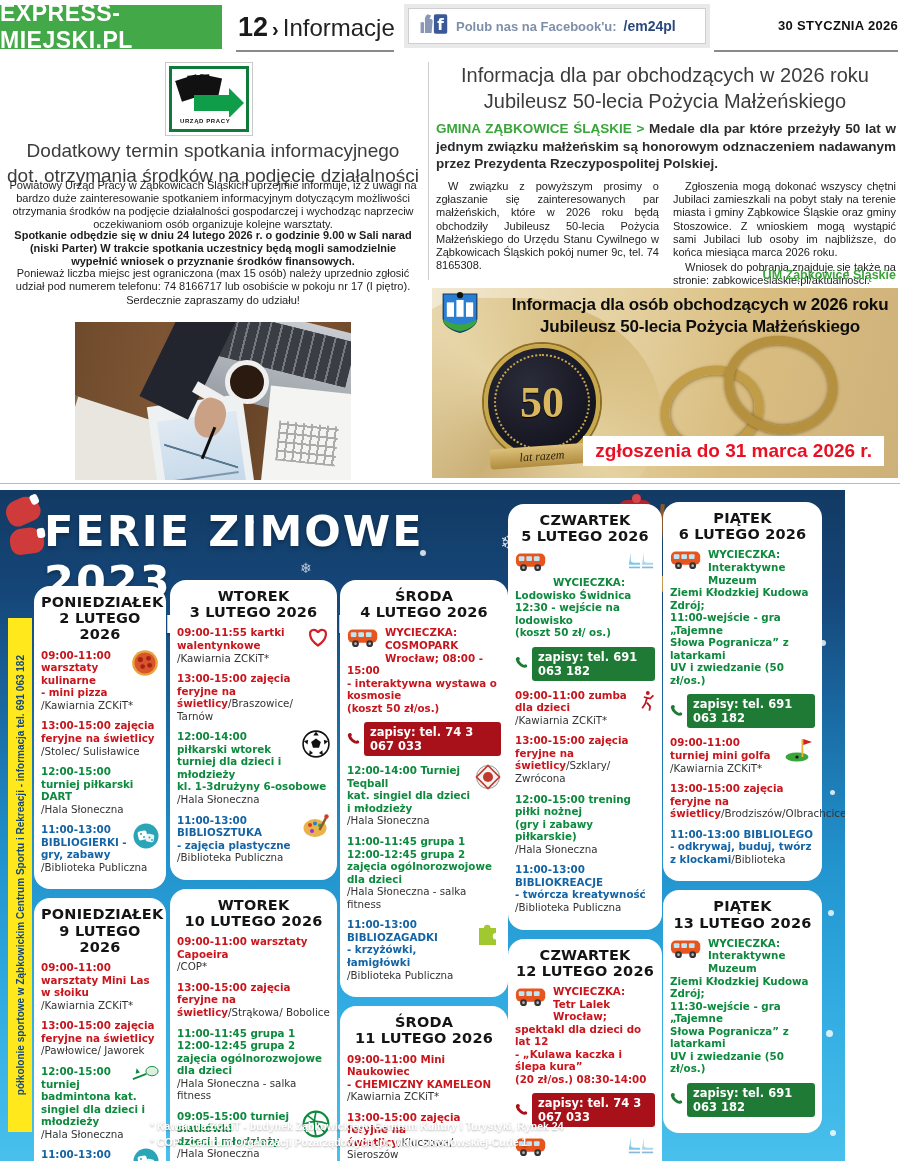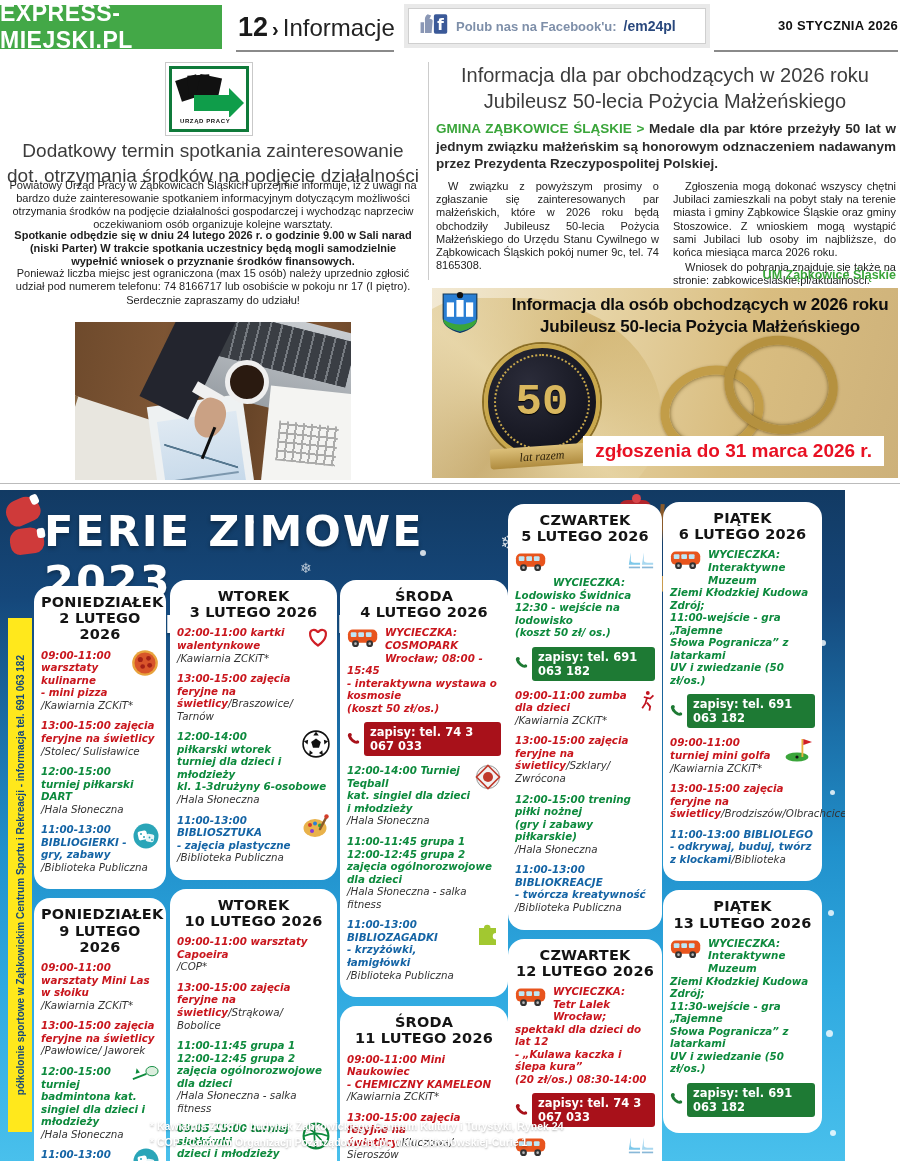--- a/index.html
+++ b/index.html
@@ -62,21 +62,21 @@
   .ra-body{left:436px;top:180px;width:460px;font-size:11px;color:#222;line-height:1.2;column-count:2;column-gap:14px;text-align:justify;}
   .ra-body p{margin:0 0 2px 0;text-indent:12px;}
   .ra-sign{left:436px;top:268px;width:460px;text-align:right;color:#3aa53a;font-weight:bold;font-size:12.5px;}
 
   
   .banner{left:432px;top:288px;width:466px;height:190px;background:linear-gradient(105deg,#f2e9d4 0%,#e6d3a4 35%,#d9bd80 65%,#cdb17a 100%);overflow:hidden;}
   .bn-ribbon{position:absolute;left:-30px;top:10px;width:260px;height:220px;background:conic-gradient(from 40deg,#c7a558,#e8d7a8,#b18c3f,#e0c98c,#c7a558);border-radius:30% 60% 50% 40%;opacity:.55;}
   .bn-title{position:absolute;left:78px;top:6px;width:380px;text-align:center;font-size:17px;font-weight:800;color:#0d0d0d;line-height:1.3;letter-spacing:-.2px;}
   .bn-emblem{position:absolute;left:52px;top:56px;width:108px;height:108px;border-radius:50%;background:radial-gradient(circle at 38% 32%,#2b2c3a,#14151f 70%);border:4px solid #c9a84c;box-shadow:0 0 0 2px #8a6d24;display:flex;align-items:center;justify-content:center;}
   .bn-emblem:before{content:"";position:absolute;inset:6px;border-radius:50%;border:2px dotted #c9a84c;}
-  .bn-num{font-family:Liberation Mono, monospace;font-size:44px;font-weight:bold;color:#d9b75e;text-shadow:0 1px 1px #000;}
+  .bn-num{font-family:Liberation Serif, serif;font-size:44px;font-weight:bold;color:#d9b75e;text-shadow:0 1px 1px #000;}
   .bn-rib2{position:absolute;left:58px;top:158px;width:104px;height:20px;background:linear-gradient(180deg,#dcc07a,#b08c3f);transform:rotate(-4deg);display:flex;align-items:center;justify-content:center;font-family:"Liberation Serif",serif;font-style:italic;font-size:12px;color:#2b1f08;border-radius:3px;}
   .bn-ring{position:absolute;border:9px solid #b5913f;border-radius:50%;box-shadow:inset 0 0 4px #6b5218,0 1px 3px rgba(90,60,10,.5);}
   .bn-ring1{left:228px;top:78px;width:86px;height:70px;transform:rotate(-14deg);border-color:#c29d48;}
   .bn-ring2{left:292px;top:48px;width:96px;height:80px;transform:rotate(10deg);}
   .bn-deadline{position:absolute;right:14px;bottom:12px;background:#fff;padding:4px 12px;color:#e81123;font-weight:800;font-size:19px;}
   .bn-coat{position:absolute;left:10px;top:2px;}
 
   
   .poster{left:0;top:490px;width:845px;height:671px;background:linear-gradient(180deg,#123a63 0%,#15477a 16%,#1b6fa8 36%,#2191cc 54%,#2fa9e0 74%,#49c0ec 100%);overflow:hidden;}
   .po-title{position:absolute;left:44px;top:16px;width:500px;color:#fff;font-family:"DejaVu Sans",sans-serif;}
@@ -87,21 +87,21 @@
   .sideband{position:absolute;left:8px;top:128px;width:24px;height:514px;background:#ffe81c;display:flex;align-items:center;justify-content:center;overflow:hidden;}
   .sideband span{writing-mode:vertical-rl;transform:rotate(180deg);font-size:10px;font-weight:bold;color:#15477a;white-space:nowrap;}
   .pcol{position:absolute;}
   .pcol1{left:34px;top:96px;width:132px;}
   .pcol2{left:170px;top:90px;width:167px;}
   .pcol3{left:340px;top:90px;width:168px;}
   .pcol4{left:508px;top:14px;width:154px;}
   .pcol5{left:663px;top:12px;width:159px;}
   .card{background:#fff;border-radius:16px;padding:8px 7px;margin-bottom:9px;font-family:"DejaVu Sans",sans-serif;}
   .card-head{text-align:center;font-weight:800;font-size:14.5px;line-height:1.12;color:#141414;margin-bottom:6px;white-space:pre-line;letter-spacing:.2px;}
-  .ev{font-size:10.3px;font-weight:bold;line-height:1.22;margin-bottom:8px;font-style:italic;}
+  .ev{font-size:10.3px;font-weight:bold;line-height:1.22;margin-bottom:8px;}
   .ev:after{content:"";display:block;clear:both;}
   .ev-text{white-space:pre-line;}
   .ev-loc{white-space:pre-line;font-weight:normal;color:#333;}
   .ic-l{float:left;margin:0 4px 1px 0;}
   .ic-r{float:right;margin:0 0 1px 3px;}
   .signup{display:flex;align-items:center;gap:4px;margin:0 0 8px 0;}
   .signup .box{color:#fff;font-weight:bold;font-size:11.5px;padding:3px 6px;border-radius:3px;flex:1;}
   .footnotes{position:absolute;left:150px;top:628px;width:420px;color:#fff;font-weight:bold;font-size:10.5px;line-height:1.55;text-shadow:0 1px 2px rgba(0,0,0,.3);}
 
   
@@ -153,21 +153,21 @@
   <div class="abs uplogo">
     <div class="uplogo-in">
       <div class="upcard upc1"></div>
       <div class="upcard upc2"></div>
       <div class="upcard upc3"></div>
       <div class="uparrow"></div>
       <div class="uplabel">URZĄD PRACY</div>
     </div>
   </div>
   <div class="abs la-title">
-    <div>Dodatkowy termin spotkania zainteresowanie</div>
+    <div>Dodatkowy termin spotkania informacyjnego</div>
     <div>dot. otrzymania środków na podjęcie działalności</div>
   </div>
   <div class="abs la-p la-p1">Powiatowy Urząd Pracy  w Ząbkowicach Śląskich uprzejmie  informuje, iż z uwagi na bardzo duże zainteresowanie spotkaniem informacyjnym dotyczącym możliwości otrzymania  środków na podjęcie działalności gospodarczej  i wychodząc naprzeciw oczekiwaniom osób organizuje kolejne warsztaty.</div>
   <div class="abs la-p la-p2">Spotkanie  odbędzie się w dniu 24 lutego 2026 r. o godzinie 9.00  w Sali narad (niski Parter) W trakcie spotkania uczestnicy będą mogli samodzielnie wypełnić wniosek o przyznanie środków finansowych.</div>
   <div class="abs la-p la-p3">Ponieważ liczba miejsc jest ograniczona (max 15 osób)  należy uprzednio zgłosić udział  pod numerem telefonu: 74 8166717 lub osobiście w pokoju nr 17 (I piętro).</div>
   <div class="abs la-p la-p4">Serdecznie zapraszamy do udziału!</div>
   <div class="abs photo">
     <div class="ph-laptop">
         <div class="ph-keys"></div>
       </div>
@@ -350,21 +350,21 @@
               </svg></span><span class="ev-text" style="color: rgb(20, 100, 165);">11:00-13:00
 BIBLIOGIERKI - gry, zabawy</span></div>
         </div>
       </div>
     <div class="pcol pcol2">
         <div class="card">
           <div class="card-head">WTOREK
 3 LUTEGO 2026</div>
           <div class="ev"><span class="ic-r"><svg width="24" height="22" viewBox="0 0 24 22">
                 <path d="M12 19.5 C2.5 13 2.5 5 7 4 C10 3.4 12 6 12 7 C12 6 14 3.4 17 4 C21.5 5 21.5 13 12 19.5Z" fill="none" stroke="#d01f26" stroke-width="2.2"></path>
-              </svg></span><span class="ev-text" style="color: rgb(201, 22, 29);">02:00-11:00 kartki walentynkowe</span><span class="ev-loc">
+              </svg></span><span class="ev-text" style="color: rgb(201, 22, 29);">09:00-11:55 kartki walentynkowe</span><span class="ev-loc">
 /Kawiarnia ZCKiT*</span></div>
           <div class="ev"><span class="ev-text" style="color: rgb(201, 22, 29);">13:00-15:00 zajęcia feryjne na świetlicy</span><span class="ev-loc">/Braszowice/ Tarnów</span></div>
           <div class="ev"><span class="ic-r"><svg width="28" height="28" viewBox="0 0 26 26">
                 <circle cx="13" cy="13" r="12" fill="#fff" stroke="#111" stroke-width="1.5"></circle>
                 <polygon points="13,8 17.5,11.2 15.8,16.4 10.2,16.4 8.5,11.2" fill="#111"></polygon>
                 <polygon points="13,1.5 15.5,5 10.5,5" fill="#111"></polygon>
                 <polygon points="24.3,10.5 20.8,13.5 20.3,9" fill="#111"></polygon>
                 <polygon points="19.5,23.6 15.8,21.4 18.8,18.8" fill="#111"></polygon>
                 <polygon points="6.5,23.6 10.2,21.4 7.2,18.8" fill="#111"></polygon>
                 <polygon points="1.7,10.5 5.2,13.5 5.7,9" fill="#111"></polygon>
@@ -410,21 +410,21 @@
           <div class="ev"><span class="ic-l"><svg width="34" height="24" viewBox="0 0 36 24">
                 <rect x="1" y="3" width="31" height="14" rx="5" fill="#e8541d"></rect>
                 <rect x="4" y="6" width="6" height="5" rx="1" fill="#bfe6f5"></rect>
                 <rect x="12" y="6" width="6" height="5" rx="1" fill="#bfe6f5"></rect>
                 <rect x="20" y="6" width="6" height="5" rx="1" fill="#bfe6f5"></rect>
                 <circle cx="9" cy="18" r="3.6" fill="#333"></circle>
                 <circle cx="24" cy="18" r="3.6" fill="#333"></circle>
                 <circle cx="9" cy="18" r="1.4" fill="#bbb"></circle>
                 <circle cx="24" cy="18" r="1.4" fill="#bbb"></circle>
               </svg></span><span class="ev-text" style="color: rgb(201, 22, 29);">WYCIECZKA: COSMOPARK
-Wrocław; 08:00 - 15:45
+Wrocław; 08:00 - 15:00
 - interaktywna wystawa o kosmosie
 (koszt 50 zł/os.)</span></div>
           <div class="signup">
             <span class="" style="color: rgb(168, 17, 26);"><svg width="13" height="13" viewBox="0 0 16 16">
                 <path d="M2.5 1.5 Q5.5 .5 6 3.5 L5.2 5.5 Q7 9.5 11 11 L13 10 Q16 10.8 14.5 13.8 Q10.5 15.5 6 12 Q1.8 8.6 1 4.5 Q1 2 2.5 1.5Z" fill="currentColor"></path>
               </svg></span>
             <div class="box" style="background: rgb(168, 17, 26);">zapisy: tel. 74 3 067 033</div>
           </div>
           <div class="ev"><span class="ic-r"><svg width="26" height="26" viewBox="0 0 26 26">
                 <circle cx="13" cy="13" r="11.5" fill="#f2f2f2" stroke="#999"></circle>

